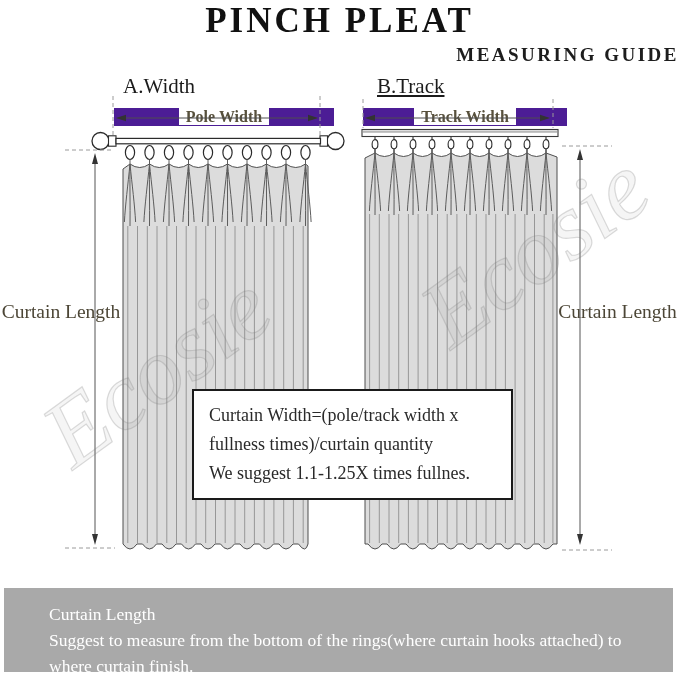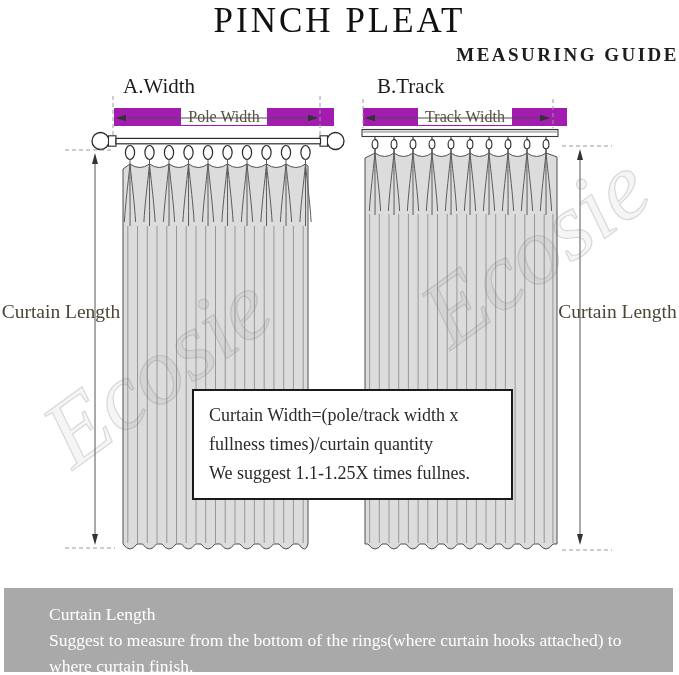--- a/index.html
+++ b/index.html
@@ -1,26 +1,26 @@
 <!DOCTYPE html>
 <html><head>
 <meta charset="utf-8">
 <style>
   html,body{margin:0;padding:0;background:#fff;}
   #page{position:relative;width:679px;height:675px;background:#fff;overflow:hidden;
         font-family:"Liberation Serif", serif;color:#1a1a1a;}
   .abs{position:absolute;}
-  #title{top:1px;left:0;width:679px;text-align:center;font-size:35px;font-weight:normal;
+  #title{top:1px;left:0;width:679px;text-align:center;font-size:35px;font-weight:bold;
          letter-spacing:3px;color:#111;}
   #subtitle{top:44px;left:0;width:679px;text-align:right;font-size:19px;font-weight:bold;
             letter-spacing:2.5px;color:#1d1d1d;}
   .diagram-label{font-size:21px;color:#1b1b1b;}
   #label-a{top:74px;left:123px;}
-  #label-b{top:74px;left:377px;}
-  .width-label{font-size:16px;color:#57503c;background:#a21caf;padding:0 7px;}
+  #label-b{top:74px;left:377px;text-decoration:underline;}
+  .width-label{font-size:16px;color:#57503c;background:#4c1d95;padding:0 7px;font-weight:bold;}
   #pole-width-label{top:108px;left:114px;width:206px;text-align:center;}
   #pole-width-label span{background:#fff;padding:0 7px;}
   #track-width-label{top:108px;left:363px;width:190px;text-align:center;}
   #track-width-label span{background:#fff;padding:0 7px;text-align:center;}
   .length-label{font-size:19.5px;color:#4c4636;}
   #length-left{top:301px;left:0;width:122px;text-align:center;}
   #length-right{top:301px;left:556px;width:123px;text-align:center;}
   #formula-box{top:389px;left:192px;width:321px;box-sizing:border-box;background:#fff;
                border:2px solid #1a1a1a;padding:10px 10px 10px 15px;font-size:18px;
                line-height:29px;color:#2a2a2a;z-index:5;}

